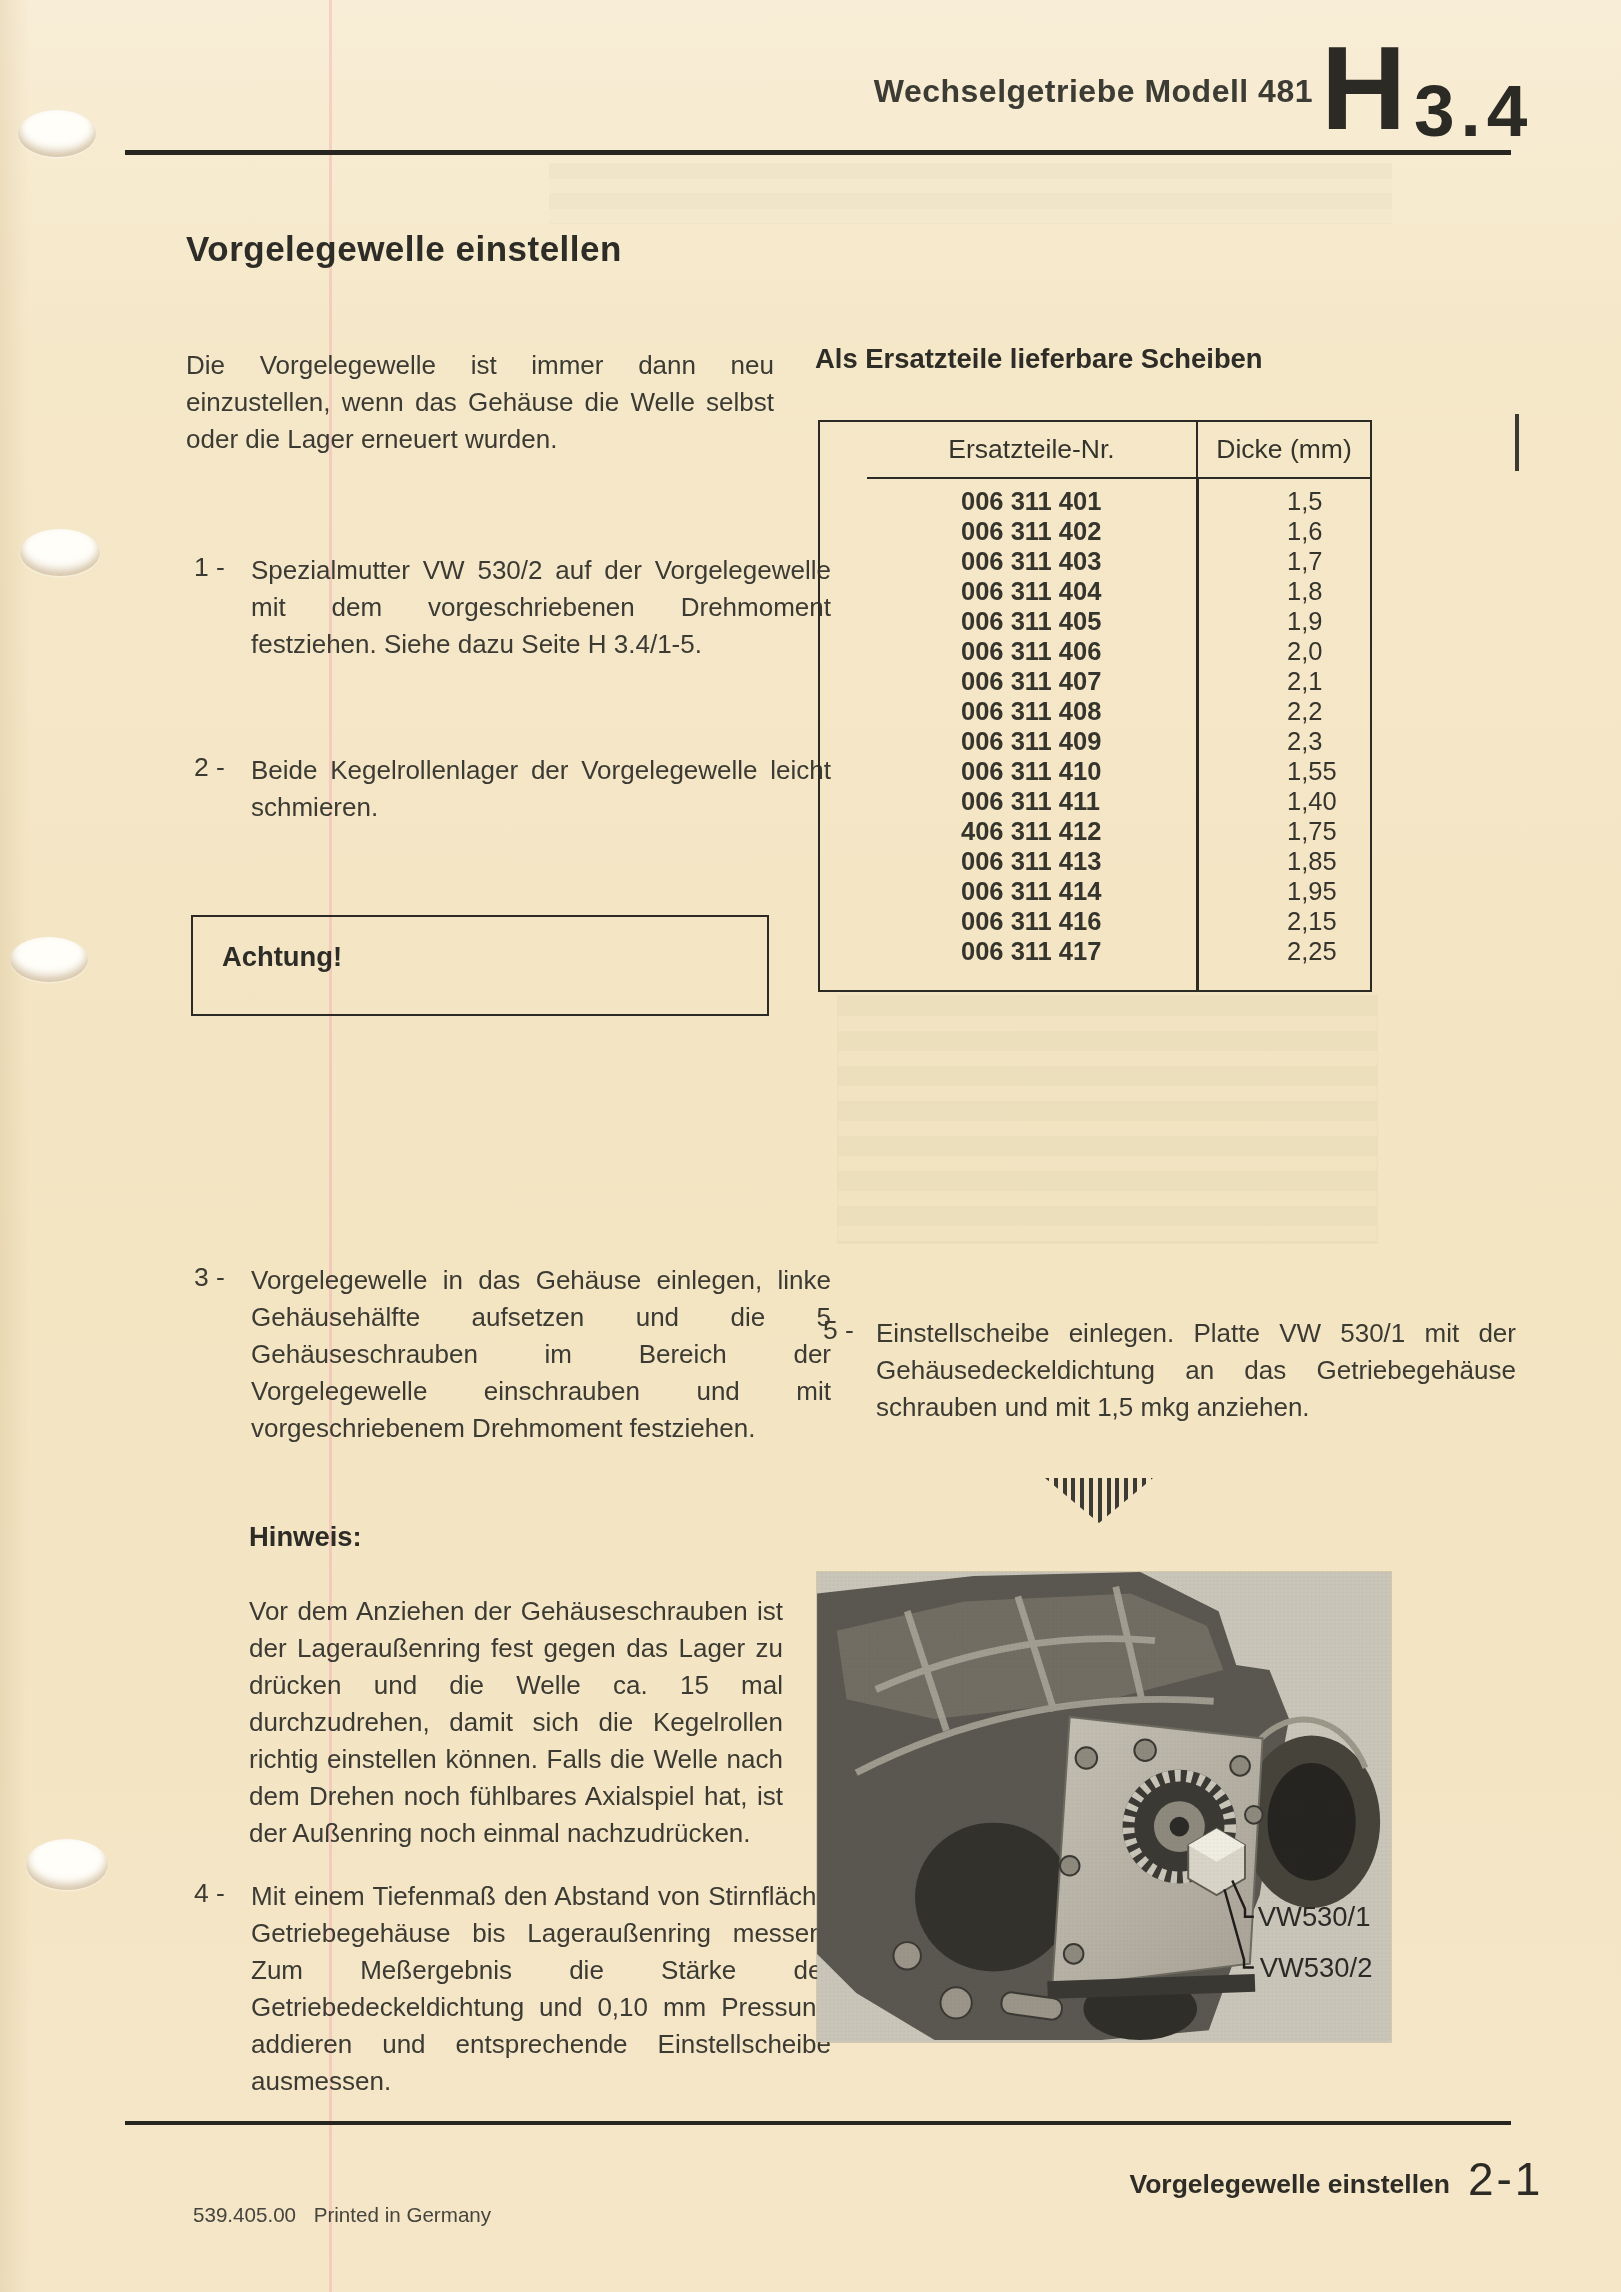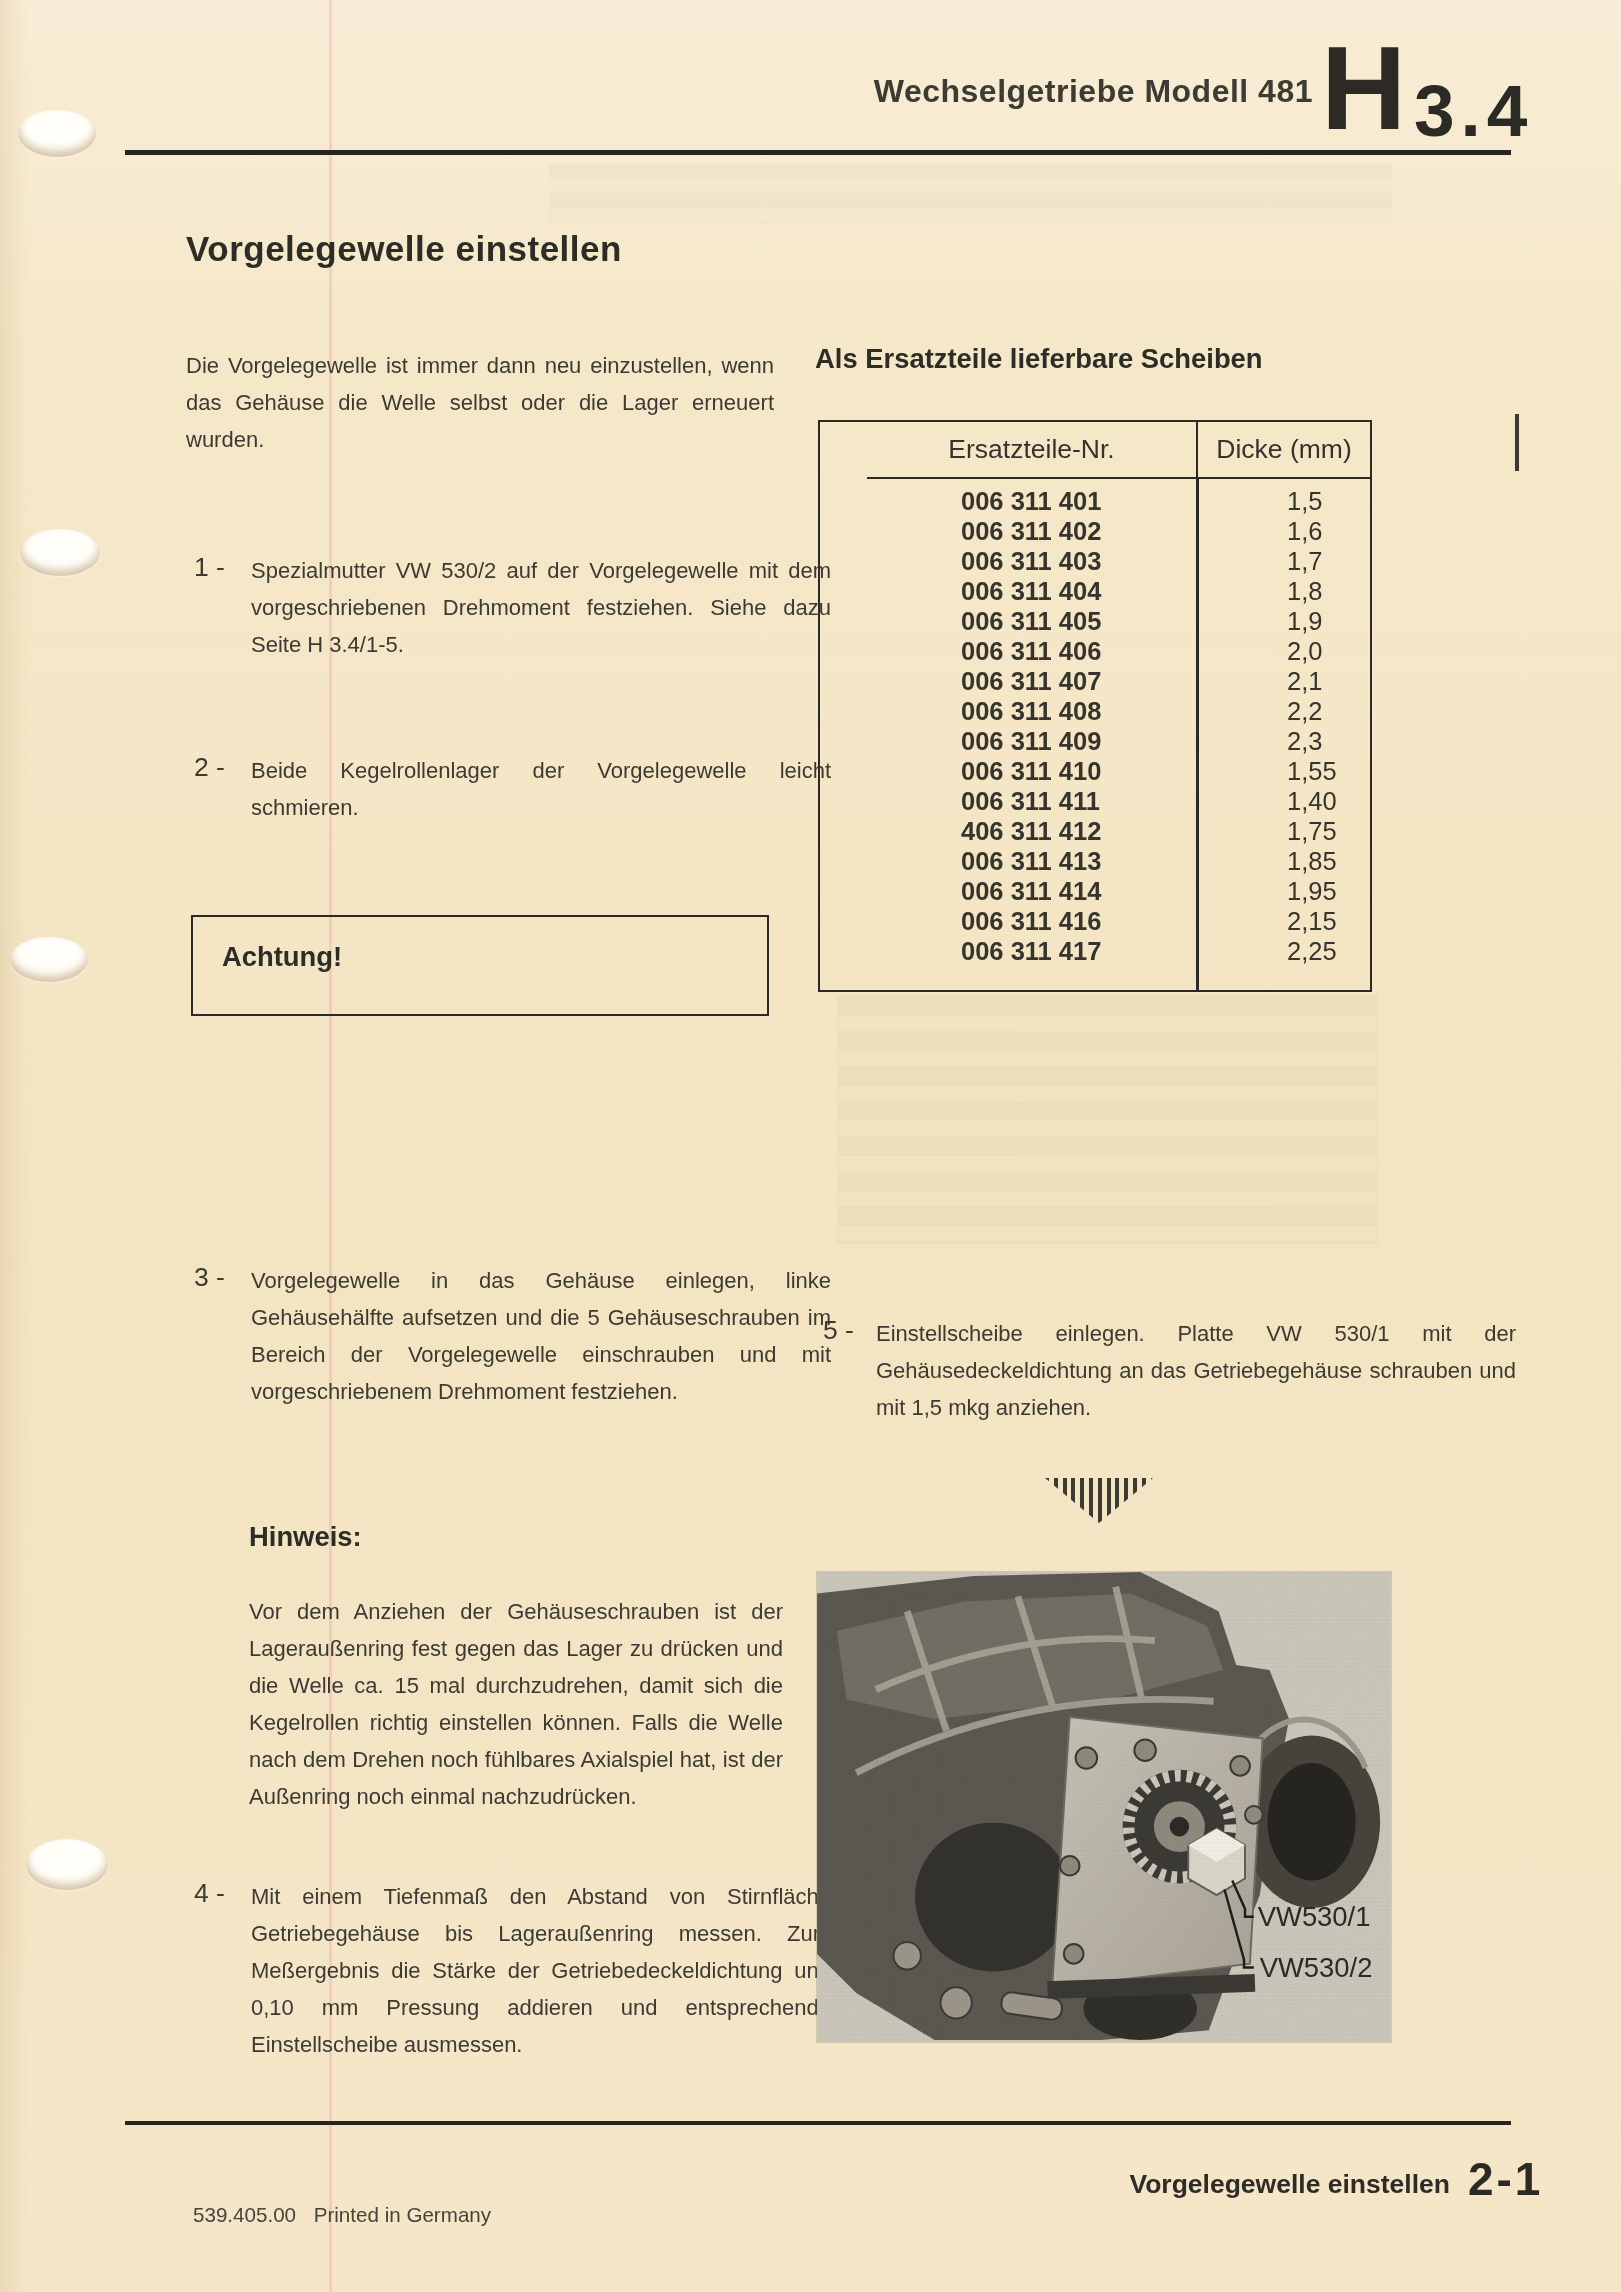--- a/index.html
+++ b/index.html
@@ -35,21 +35,21 @@
     align-items:flex-end; color:#2b2a24; }
   .header-code .big-h { font-size:118px; line-height:.9; font-weight:bold; }
   .header-code .code-num { font-size:73px; line-height:.82; font-weight:bold;
     letter-spacing:5.9px; margin-left:7.8px; }
   .header-rule { position:absolute; left:125px; top:150px; width:1386px; height:4.9px;
     background:#26251f; }
 
   .doc-title { position:absolute; left:186px; top:229px; font-size:35px;
     font-weight:bold; color:#2d2c26; letter-spacing:0.5px; }
 
-  .para { font-size:22px; line-height:37px; text-align:justify; color:#3b3a33; }
+  .para { font-size:26px; line-height:37px; text-align:justify; color:#3b3a33; }
   .intro { position:absolute; left:186px; top:347px; width:588px; }
 
   .step { position:absolute; padding-left:57px; }
   .step .marker { position:absolute; left:0; top:0; font-size:26.5px; }
   .s1 { left:194px; top:552px; width:580px; }
   .s2 { left:194px; top:752px; width:580px; }
   .s3 { left:194px; top:1262px; width:580px; }
   .s4 { left:194px; top:1878px; width:580px; }
   .s5 { left:823px; top:1315px; width:640px; padding-left:53px; }
 
@@ -86,21 +86,21 @@
 
   .photo { position:absolute; left:817px; top:1572px; width:574px; height:470px;
     box-shadow:0 0 0 1px rgba(120,110,90,.25); }
   .photo svg { display:block; }
 
   .footer-rule { position:absolute; left:125px; top:2121px; width:1386px; height:3.9px;
     background:#26251f; }
   .footer-chapter { position:absolute; left:1127px; top:2169px; width:323px;
     text-align:right; font-size:26.5px; font-weight:bold; color:#2d2c26; }
   .page-num { position:absolute; left:1468px; top:2152px; font-size:46px;
-    font-weight:bold; letter-spacing:2.9px; color:#2b2a24; }
+    font-weight:normal; letter-spacing:2.9px; color:#2b2a24; }
   .footer-left { position:absolute; left:193px; top:2203px; font-size:20.6px;
     color:#46453d; }
   .footer-left .gap { display:inline-block; width:17.6px; }
 </style>
 </head>
 <body>
 
 <div class="page">
 
   <div class="scan-line"></div>

